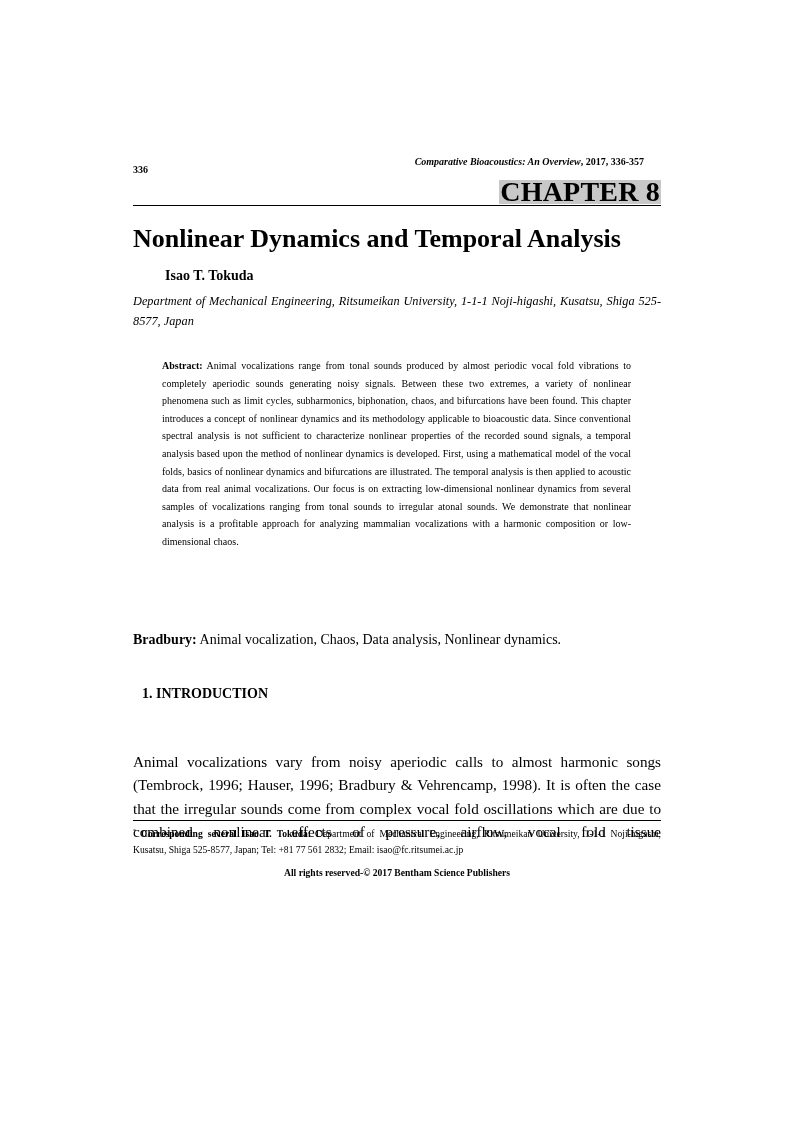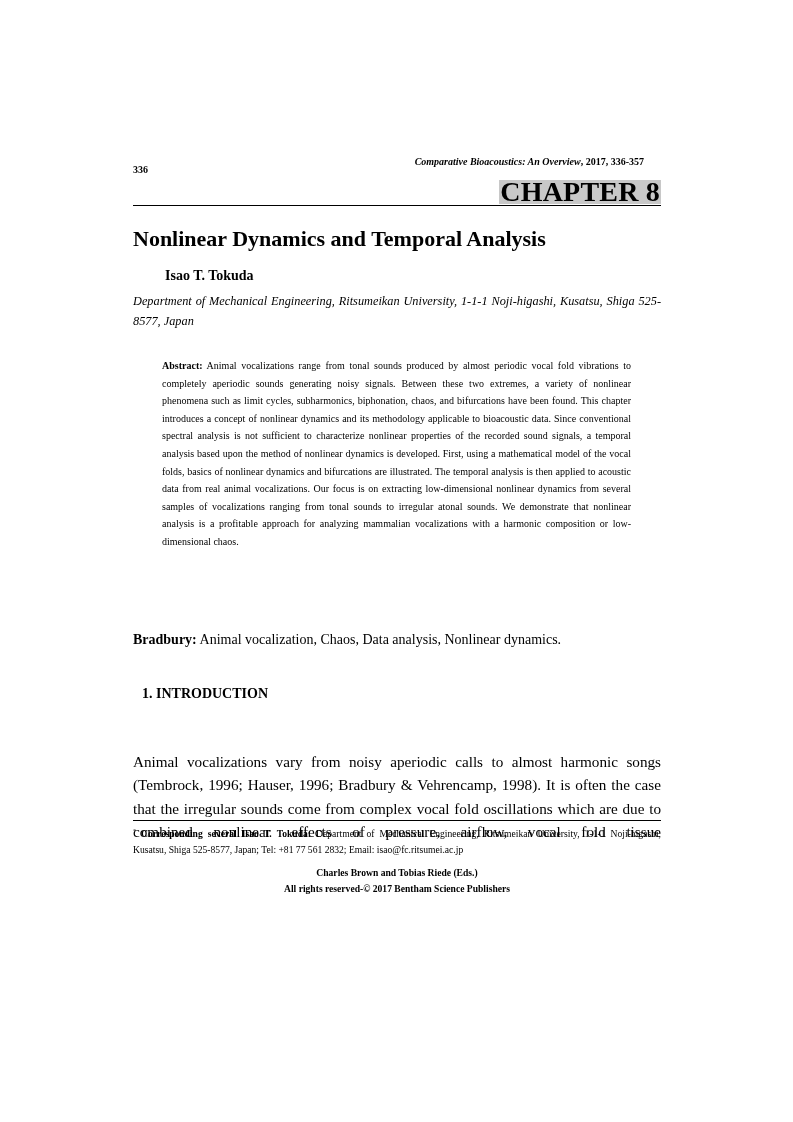--- a/index.html
+++ b/index.html
@@ -6,21 +6,21 @@
     body { width: 793px; height: 1122px; position: relative; overflow: hidden;
            font-family: "Liberation Serif", "DejaVu Serif", serif; color: #000; }
     .abs { position: absolute; }
     .running-head { top: 156px; left: 133px; width: 528px; font-size: 10px; font-weight: bold; }
     .running-head .page-num { position: absolute; left: 0; top: 8px; }
     .running-head .journal { position: absolute; left: 0; right: 17px; top: 0; text-align: right; }
     .running-head .journal i { font-style: italic; }
     .chapter-label { top: 180px; right: 132px; background: #c8c8c8; font-weight: bold;
                      font-size: 28px; line-height: 24px; padding: 0 1px; letter-spacing: 0.2px; }
     .top-rule { top: 205px; left: 133px; width: 528px; height: 0; border-top: 1px solid #000; }
-    .title { top: 225px; left: 133px; font-size: 22px; font-weight: bold; line-height: 28px; }
+    .title { top: 225px; left: 133px; font-size: 26px; font-weight: bold; line-height: 28px; }
     .author { top: 268px; left: 133px; font-size: 14px; font-weight: bold; margin-left: 32px; }
     .affiliation { top: 291px; left: 133px; width: 528px; font-size: 12.3px; font-style: italic;
                    line-height: 20px; text-align: justify; text-align-last: left; }
     .abstract { top: 357px; left: 162px; width: 469px; font-size: 10px; line-height: 17.6px;
                 text-align: justify; }
     .abstract b { font-weight: bold; }
     .keywords { top: 632px; left: 133px; font-size: 14px; }
     .section-heading { top: 686px; left: 142px; font-size: 14px; font-weight: bold; }
     .body-text { top: 718px; left: 133px; width: 528px; font-size: 15.2px; line-height: 23.4px;
                  text-align: justify; text-align-last: justify; margin-top: 32px; }
@@ -51,15 +51,14 @@
 <div class="abs keywords"><b>Bradbury:</b><span> Animal vocalization, Chaos, Data analysis, Nonlinear dynamics.</span></div>
 
 <div class="abs section-heading">1. INTRODUCTION</div>
 
 <div class="abs body-text">Animal vocalizations vary from noisy aperiodic calls to almost harmonic songs (Tembrock, 1996; Hauser, 1996; Bradbury &amp; Vehrencamp, 1998). It is often the case that the irregular sounds come from complex vocal fold oscillations which are due to combined nonlinear effects of pressure, airflow, vocal fold tissue</div>
 
 <div class="abs foot-rule"></div>
 <div class="abs footnote"><sup>*</sup><b> Corresponding several Isao T. Tokuda:</b><span> Department of Mechanical Engineering, Ritsumeikan University, 1-1-1 Noji-higashi, Kusatsu, Shiga 525-8577, Japan; Tel: +81 77 561 2832; Email: isao@fc.ritsumei.ac.jp</span></div>
 
 <div class="abs publisher">
-  <div>Charles Brown and Tobias Riede (Eds.)</div>
   <div>All rights reserved-© 2017 Bentham Science Publishers</div>
 </div>
 
 </body></html>

